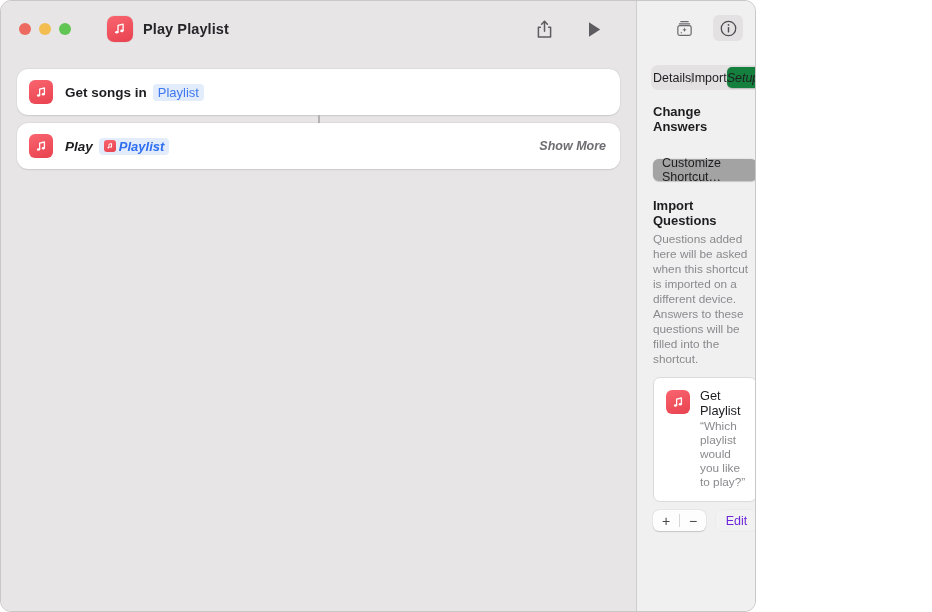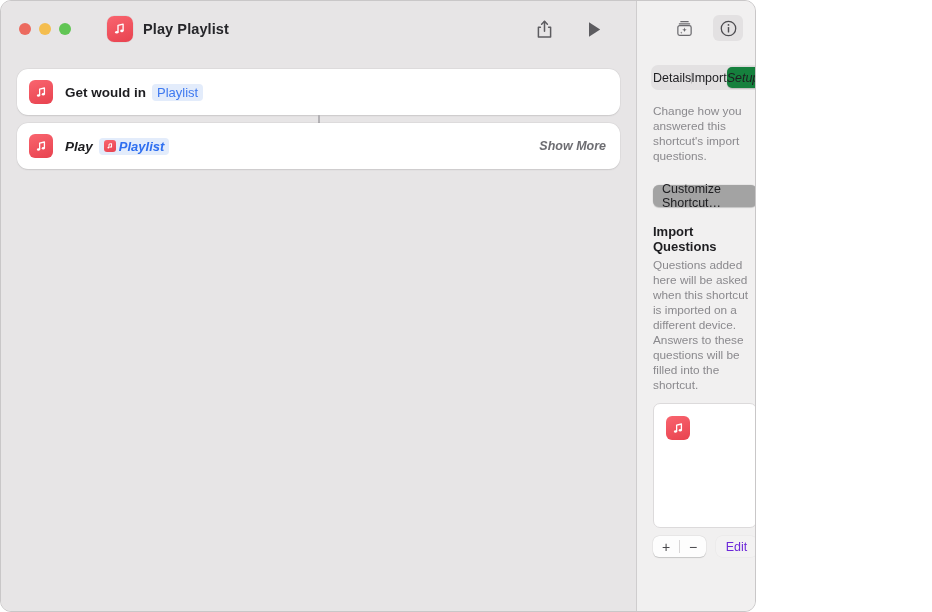--- a/index.html
+++ b/index.html
@@ -414,21 +414,21 @@
 
       <div class="action-card">
         <span class="card-icon">
           <svg width="15" height="15" viewBox="0 0 16 16">
             <path d="M6.0 11.1V4.35l5.1-1.15v6.3" fill="none" stroke="#ffffff" stroke-width="1.4" stroke-linecap="round" stroke-linejoin="round"></path>
             <ellipse cx="4.75" cy="11.25" rx="1.6" ry="1.3" fill="#ffffff"></ellipse>
             <ellipse cx="9.85" cy="9.95" rx="1.6" ry="1.3" fill="#ffffff"></ellipse>
           </svg>
         </span>
         <span class="card-text">
-          <span>Get would in</span>
+          <span>Get songs in</span>
           <span class="param-token">
             <span>Playlist</span>
           </span>
         </span>
       </div>
 
       <div id="connector"></div>
 
       <div class="action-card" style="margin-top:8px;font-style:italic;">
         <span class="card-icon">
@@ -487,37 +487,41 @@
         <span>Import</span>
       </div>
       <div class="tab active">
         <span>Setup</span>
       </div>
     </div>
 
     <div id="right-content">
 
       <div id="change-answers-section">
-        <p class="sect-body">Change how you answered this shortcut's import questions.</p>
+        <p class="sect-title">Change Answers</p>
         <div class="std-button">Customize Shortcut…</div>
       </div>
 
       <div id="import-section">
         <p class="sect-title">Import Questions</p>
         <p class="sect-body">Questions added here will be asked when this shortcut is imported on a different device. Answers to these questions will be filled into the shortcut.</p>
 
         <div id="questions-list">
           <div class="question-row">
             <span class="q-icon">
               <svg width="15" height="15" viewBox="0 0 16 16">
                 <path d="M6.0 11.1V4.35l5.1-1.15v6.3" fill="none" stroke="#ffffff" stroke-width="1.4" stroke-linecap="round" stroke-linejoin="round"></path>
                 <ellipse cx="4.75" cy="11.25" rx="1.6" ry="1.3" fill="#ffffff"></ellipse>
                 <ellipse cx="9.85" cy="9.95" rx="1.6" ry="1.3" fill="#ffffff"></ellipse>
               </svg>
             </span>
+            <span class="q-text">
+              <span class="q-title">Get Playlist</span>
+              <span class="q-sub">“Which playlist would you like to play?”</span>
+            </span>
           </div>
         </div>
 
         <div id="list-footer">
           <div id="plus-minus">
             <span class="pm-btn">+</span>
             <span class="pm-divider"></span>
             <span class="pm-btn">−</span>
           </div>
           <div id="edit-button">Edit</div>

